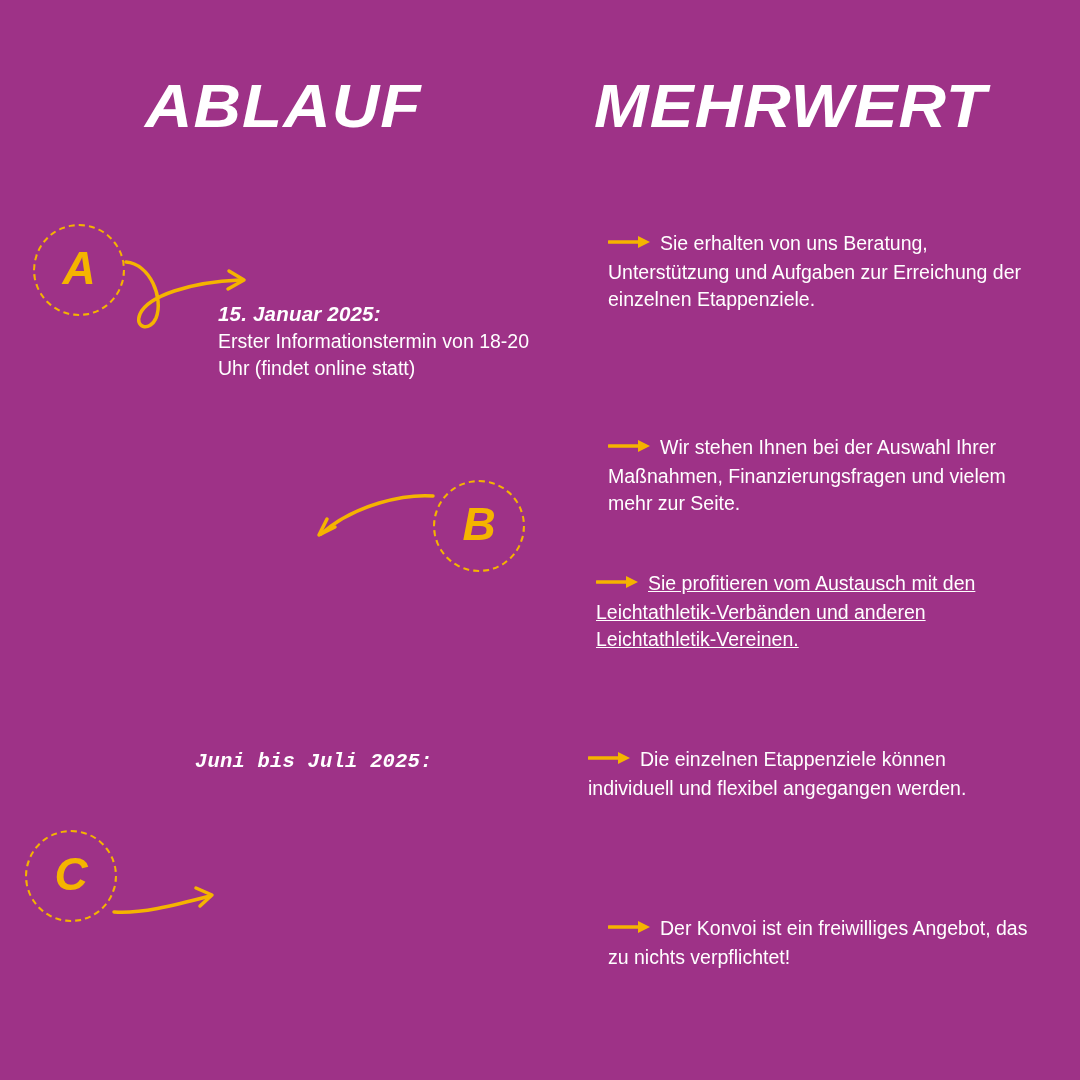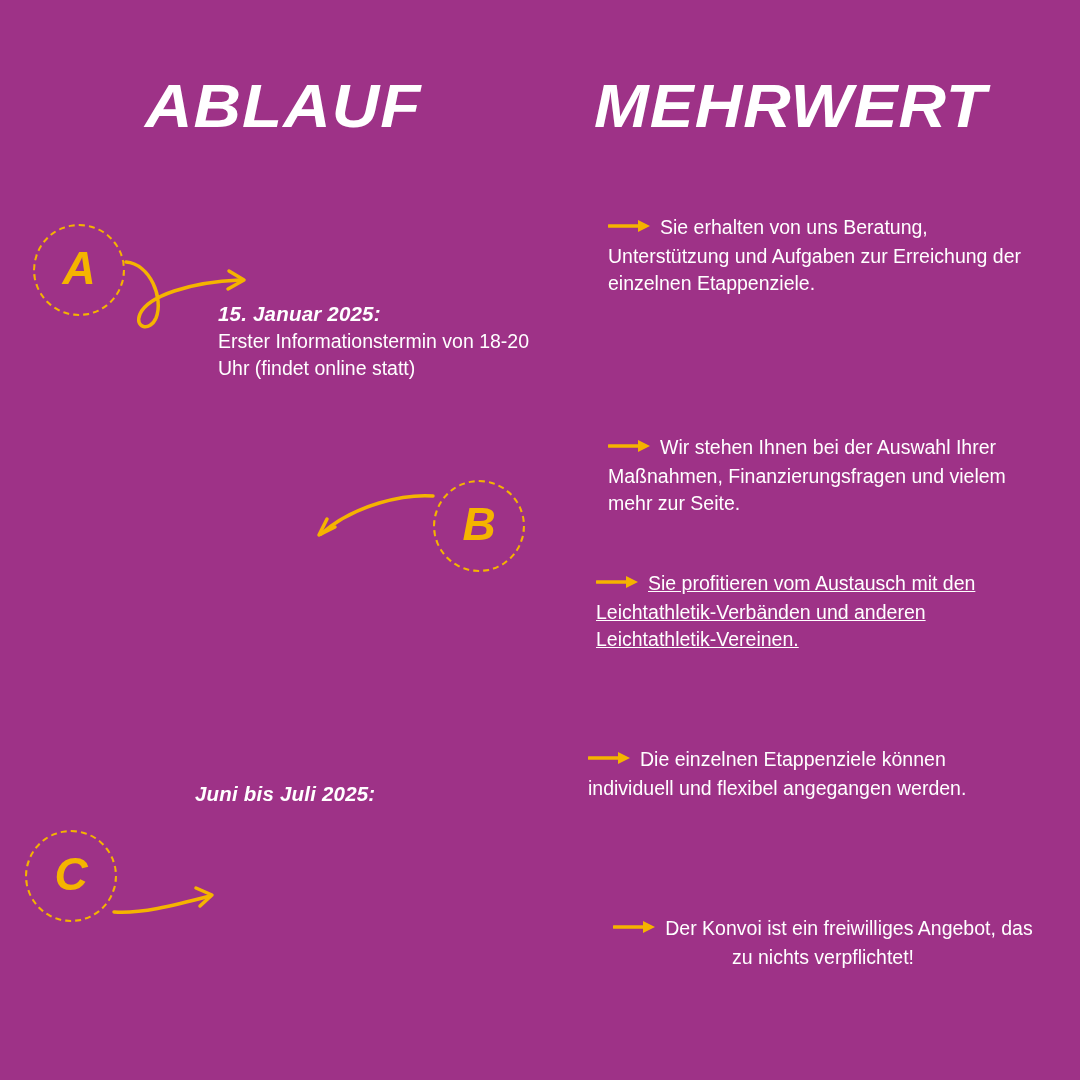--- a/index.html
+++ b/index.html
@@ -77,43 +77,43 @@
     letter-spacing: 0.2px;
   }
   .step-body {
     font-size: 19.5px;
     line-height: 1.38;
     margin: 0;
     font-weight: 350;
   }
   .step-a-text { left: 218px; top: 302px; width: 330px; }
   .step-b-text { left: 68px; top: 574px; width: 430px; }
-  .step-c-text { left: 195px; top: 782px; width: 330px; }
+  .step-c-text { left: 195px; top: 750px; width: 330px; font-family: Liberation Mono, monospace; }
 
   
   .benefit {
     position: absolute;
     width: 430px;
     color: #FFFFFF;
     font-size: 19.5px;
     line-height: 1.42;
     font-weight: 350;
   }
   .benefit .arrow-inline {
     display: inline-block;
     vertical-align: middle;
     margin-right: 8px;
     position: relative;
     top: -2px;
   }
-  .b1 { left: 608px; top: 214px; }
+  .b1 { left: 608px; top: 230px; }
   .b2 { left: 608px; top: 400px; margin-top: 34px; }
   .b3 { left: 596px; top: 570px; text-decoration: underline; }
   .b4 { left: 588px; top: 746px; }
-  .b5 { left: 608px; top: 915px; text-align: center; }
+  .b5 { left: 608px; top: 915px; }
 </style>
 </head>
 <body>
 
 <div class="page">
 
   <div class="heading heading-ablauf">ABLAUF</div>
   <div class="heading heading-mehrwert">MEHRWERT</div>
 
   <div class="step-badge badge-a">

